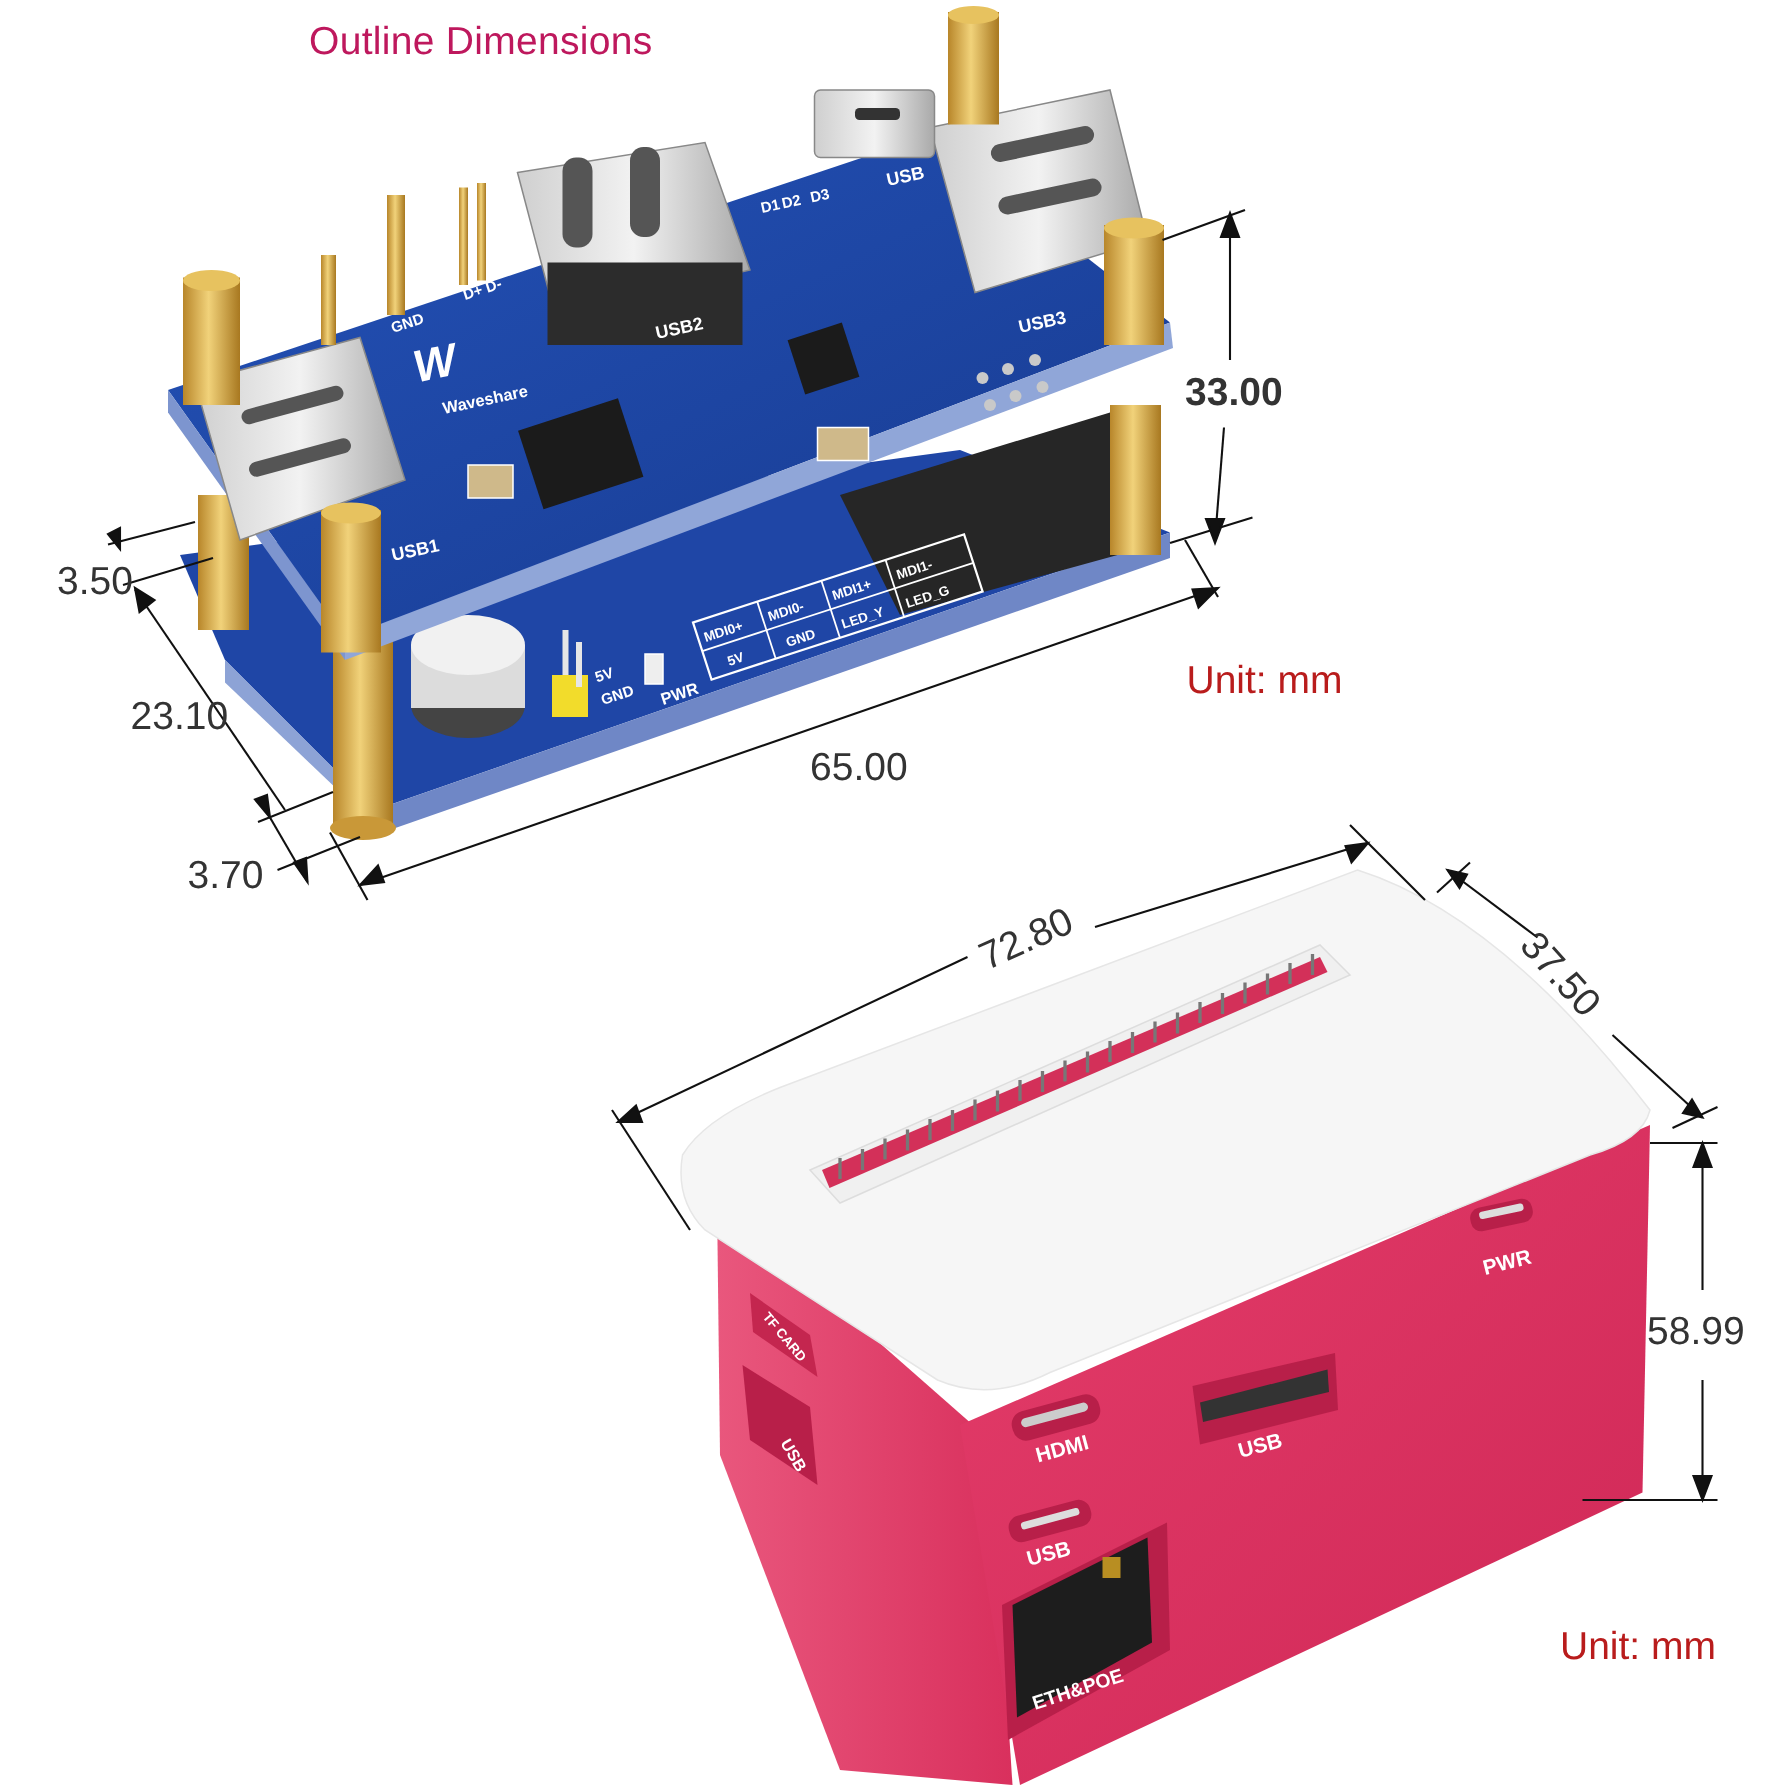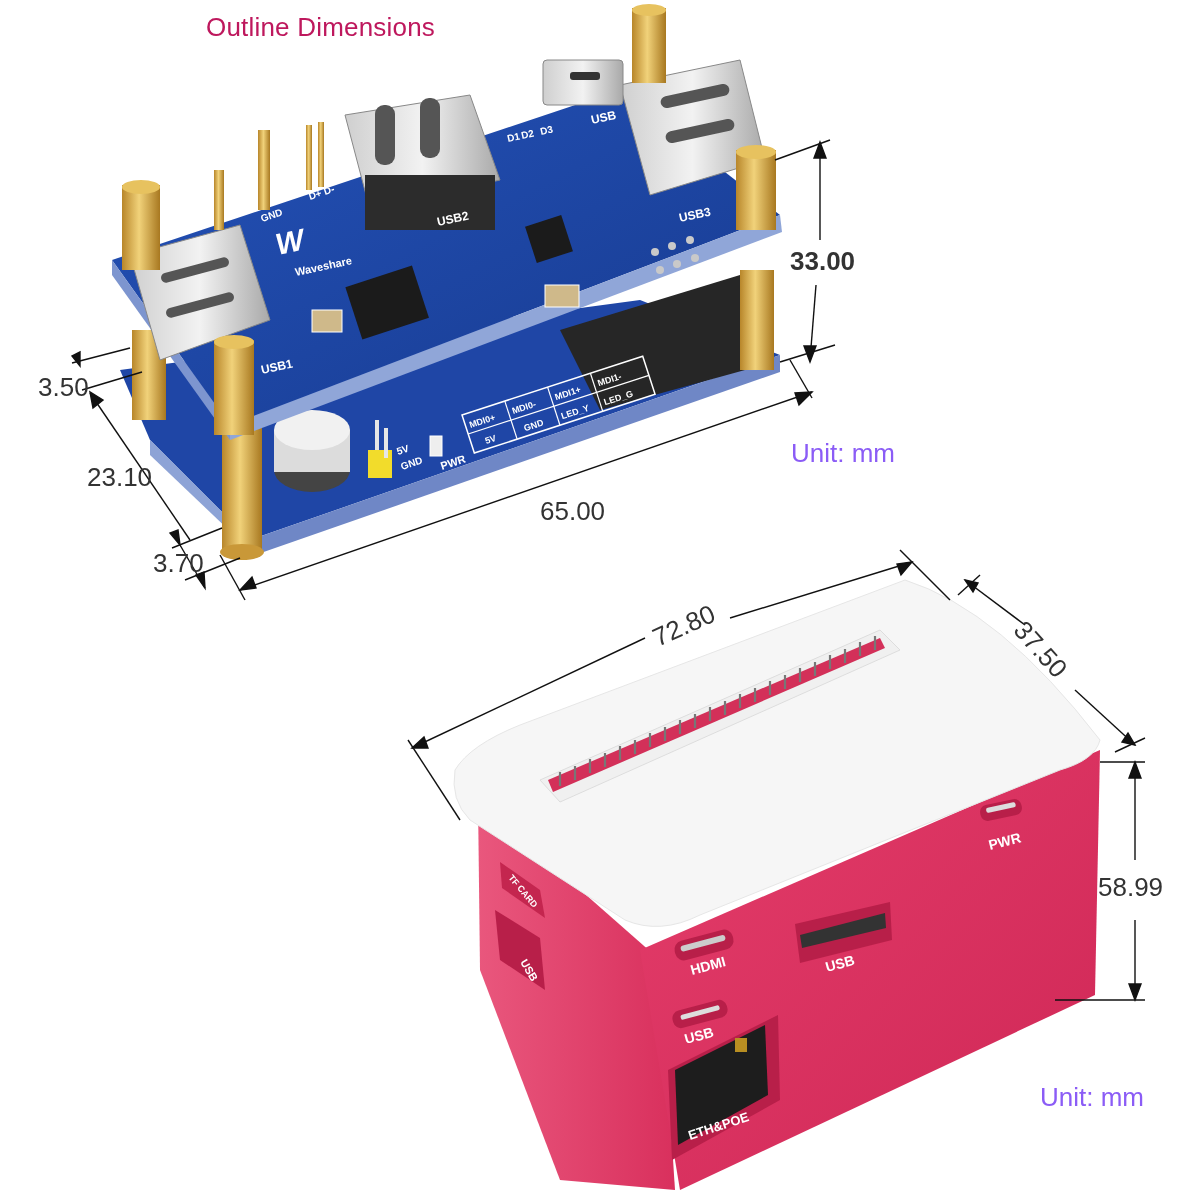--- a/index.html
+++ b/index.html
@@ -1,21 +1,21 @@
 <!DOCTYPE html>
 <html><head>
   <meta charset="utf-8">
   <style>
     html, body { margin: 0; padding: 0; background: #ffffff; }
     body { width: 1191px; height: 1191px; position: relative; overflow: hidden;
            font-family: "Liberation Sans", "DejaVu Sans", sans-serif; color: #333; }
     .abs { position: absolute; }
     .title { left: 206px; top: 12px; font-size: 26px; color: #be185d; letter-spacing: 0.2px; }
     .dim { font-size: 26px; color: #333; white-space: nowrap; }
-    .unit { font-size: 26px; color: #8b5cf6; white-space: nowrap; }
+    .unit { font-size: 26px; color: #b91c1c; white-space: nowrap; }
     svg text { font-family: "Liberation Sans", "DejaVu Sans", sans-serif; }
     .silk { fill: #ffffff; font-weight: bold; }
     .case-label { fill: #ffffff; font-weight: bold; }
   </style>
 </head>
 <body>
 
 <div class="abs title">Outline Dimensions</div>
 
 <svg class="abs" style="left:0;top:0" width="1191" height="620">
@@ -175,21 +175,21 @@
     <polygon points="180,545 170,533 178,530"></polygon>
     <polygon points="205,588 196,575 204,572"></polygon>
     <polygon points="80,366 72,356 80,352"></polygon>
   </g>
 </svg>
 
 <div class="abs dim" style="left:790px;top:246px;font-weight:bold;">33.00</div>
 <div class="abs dim" style="left:540px;top:496px;text-align:right;">65.00</div>
 <div class="abs dim" style="left:60px;top:462px;margin-left:27px;">23.10</div>
 <div class="abs dim" style="left:26px;top:372px;margin-left:12px;">3.50</div>
-<div class="abs dim" style="left:125px;top:548px;margin-left:28px;">3.70</div>
+<div class="abs dim" style="left:125px;top:568px;">3.70</div>
 <div class="abs unit" style="left:791px;top:438px;">Unit: mm</div>
 
 <svg class="abs" style="left:0;top:540px" width="1191" height="651">
   <defs>
     <linearGradient id="redFront" x1="0" y1="0" x2="1" y2="1">
       <stop offset="0" stop-color="#e43d6a"></stop>
         <stop offset="1" stop-color="#cf2756"></stop>
     </linearGradient>
     <linearGradient id="redSide" x1="0" y1="0" x2="1" y2="0">
       <stop offset="0" stop-color="#e9577d"></stop>

